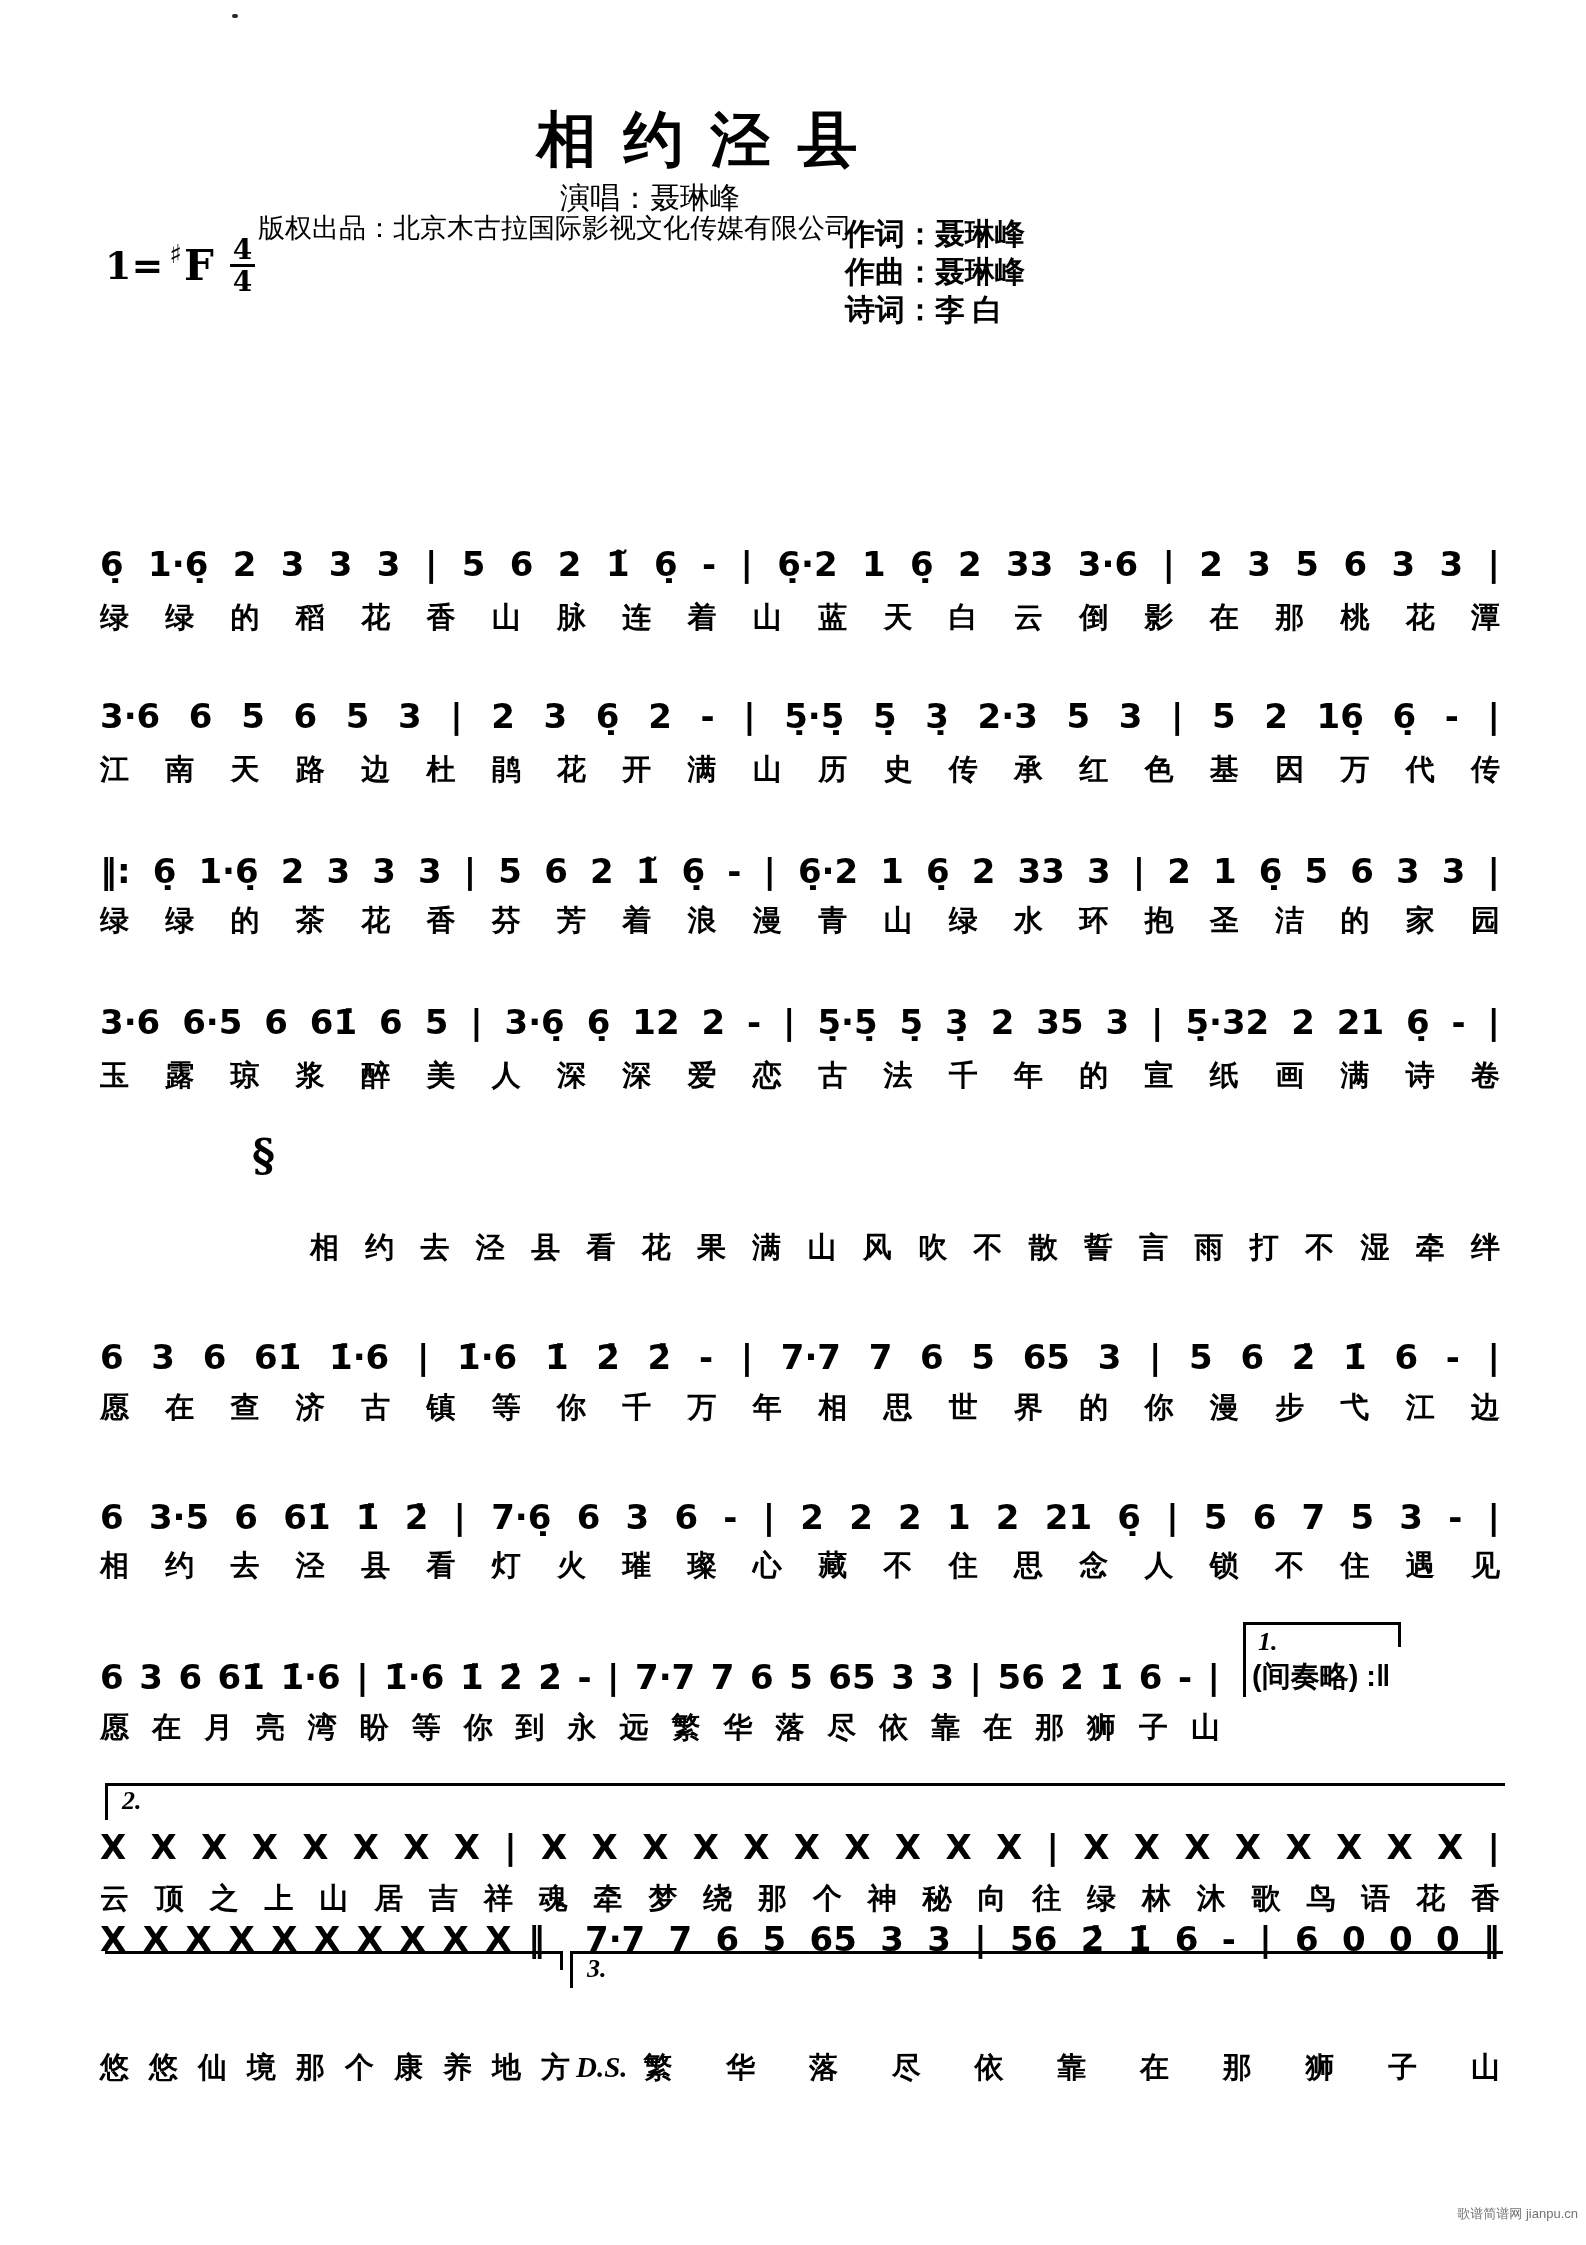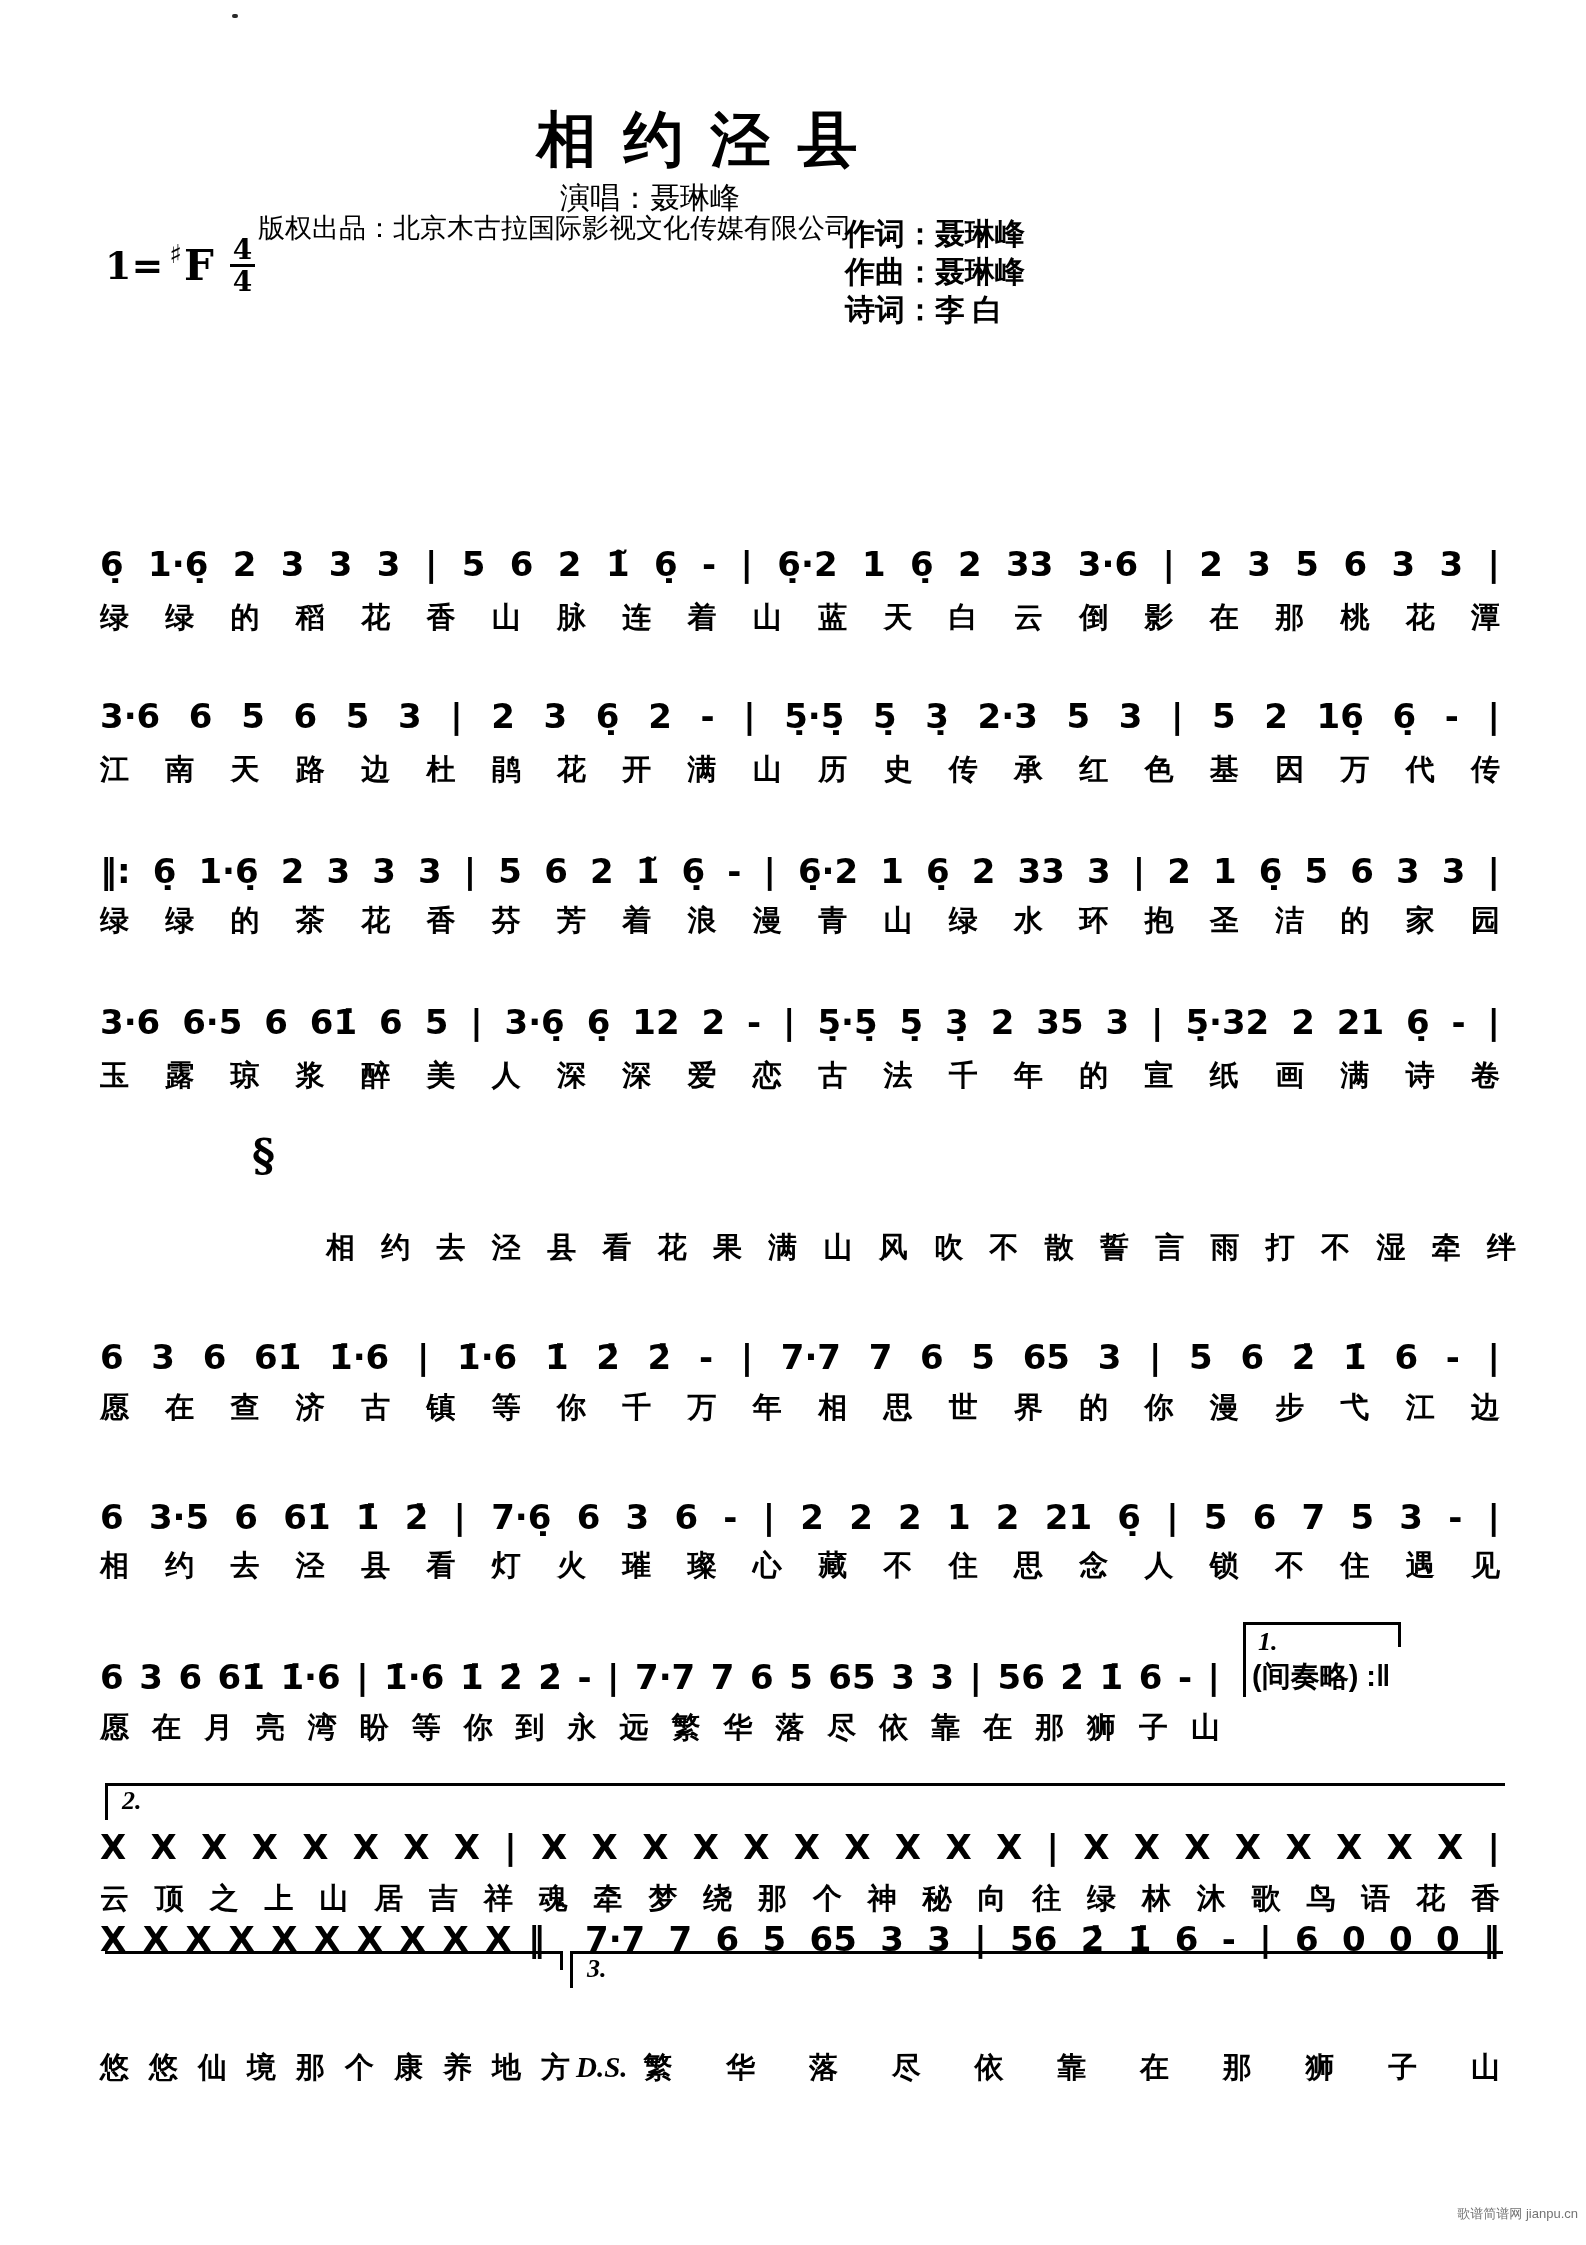--- a/index.html
+++ b/index.html
@@ -77,21 +77,21 @@
   <div class="abs notes" style="top:697px;">3·6 6 5 6 5 3 | 2 3 6̣ 2 - | 5̣·5̣ 5̣ 3̣ 2·3 5 3 | 5 2 16̣ 6̣ - |</div>
   <div class="abs lyr" style="top:754px;">江 南 天 路 边 杜 鹃   花 开 满 山   历 史 传 承 红 色 基 因   万 代 传</div>
 
   <div class="abs notes" style="top:852px;">‖: 6̣ 1·6̣ 2 3 3 3 | 5 6 2 1̃ 6̣ - | 6̣·2 1 6̣ 2 33 3 | 2 1 6̣ 5 6 3 3 |</div>
   <div class="abs lyr" style="top:905px;">绿 绿 的 茶 花 香   芬 芳 着 浪 漫   青 山 绿 水 环 抱   圣 洁 的 家 园</div>
 
   <div class="abs notes" style="top:1003px;">3·6 6·5 6 61̇ 6 5 | 3·6̣ 6̣ 12 2 - | 5̣·5̣ 5̣ 3̣ 2 35 3 | 5̣·32 2 21 6̣ - |</div>
   <div class="abs lyr" style="top:1060px;">玉 露 琼 浆 醉 美 人   深 深 爱 恋   古 法 千 年 的 宣 纸   画 满 诗 卷</div>
 
   <div class="abs segno" style="left:252px;top:1130px;">§</div>
-  <div class="abs lyr" style="left:326px;width:1190px;top:1232px;">相 约 去 泾 县   看 花 果 满 山   风 吹 不 散 誓 言 雨   打 不 湿 牵 绊</div>
+  <div class="abs lyr" style="left:310px;width:1190px;top:1232px;">相 约 去 泾 县   看 花 果 满 山   风 吹 不 散 誓 言 雨   打 不 湿 牵 绊</div>
 
   <div class="abs notes" style="top:1338px;">6 3 6 61̇ 1̇·6 | 1̇·6 1̇ 2̇ 2̇ - | 7·7 7 6 5 65 3 | 5 6 2̇ 1̇ 6 - |</div>
   <div class="abs lyr" style="top:1392px;">愿 在 查 济 古 镇   等 你 千 万 年   相 思 世 界 的   你 漫 步 弋 江 边</div>
 
   <div class="abs notes" style="top:1498px;">6 3·5 6 61̇ 1̇ 2̇ | 7·6̣ 6 3 6 - | 2 2 2 1 2 21 6̣ | 5 6 7 5 3 - |</div>
   <div class="abs lyr" style="top:1550px;">相 约 去 泾 县   看 灯 火 璀 璨   心 藏 不 住 思 念   人 锁 不 住 遇 见</div>
 
   <div class="abs volta1">
     <div class="tick"></div>
     <div class="vl volta-label">1.</div>

